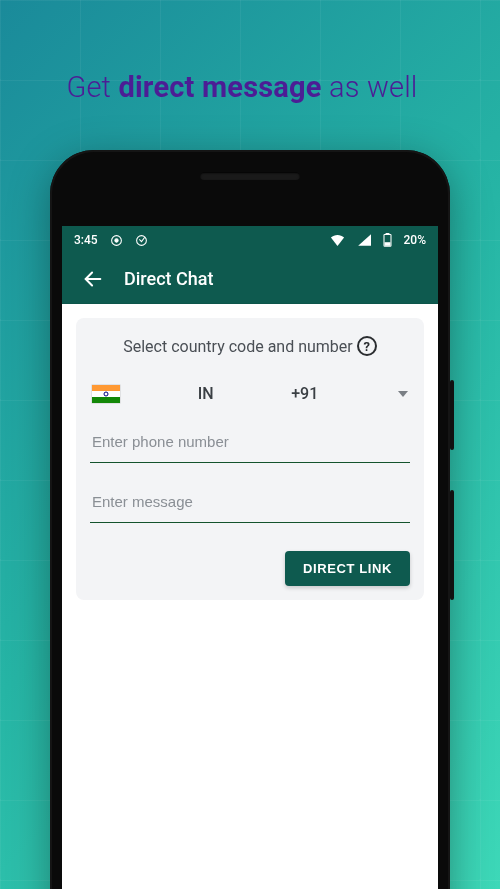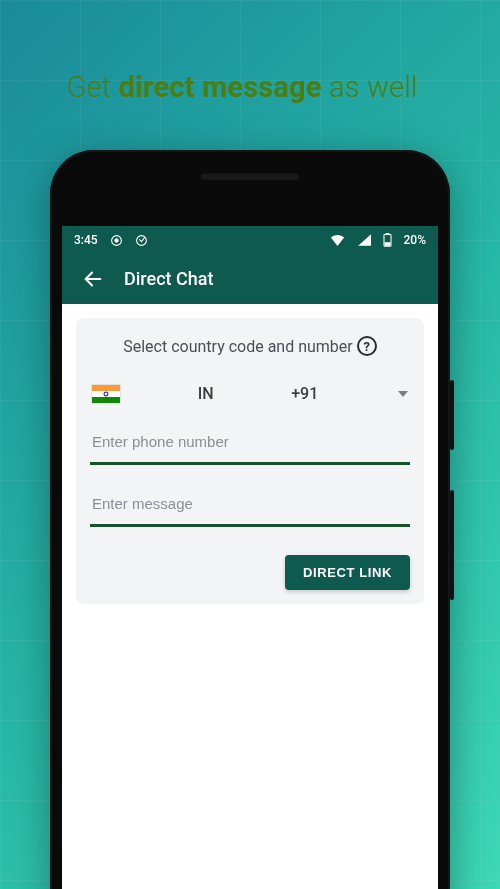--- a/index.html
+++ b/index.html
@@ -13,21 +13,21 @@
       position: absolute; inset: 0;
       background-image:
         linear-gradient(rgba(255,255,255,0.05) 1px, transparent 1px),
         linear-gradient(90deg, rgba(255,255,255,0.05) 1px, transparent 1px),
         linear-gradient(45deg, rgba(255,255,255,0.03) 1px, transparent 1px),
         linear-gradient(-45deg, rgba(255,255,255,0.03) 1px, transparent 1px);
       background-size: 80px 80px, 80px 80px, 80px 80px, 80px 80px;
     }
     .promo {
       position: absolute; top: 70px; left: 0; right: 16px;
-      text-align: center; color: #4d7c0f; font-size: 29px; font-weight: 300;
+      text-align: center; color: #4c1d95; font-size: 29px; font-weight: 300;
       letter-spacing: 0.2px;
     }
     .promo .bold { font-weight: 700; }
     .phone {
       position: absolute; top: 150px; left: 50%; transform: translateX(-50%);
       width: 400px; height: 800px; background: #0a0a0a;
       border-radius: 44px; padding: 12px;
       box-shadow: 0 10px 40px rgba(0,0,0,0.35), inset 0 0 0 2px #151515;
     }
     .side-btn { position: absolute; right: -4px; width: 4px; background: #111; border-radius: 2px; }
@@ -69,21 +69,21 @@
       display: flex; align-items: center; padding: 8px 2px 18px;
       color: #3a3f44; font-size: 16px; font-weight: 500; justify-content: space-between;
     }
     .flag { width: 28px; height: 18px; position: relative; background: #fff;
       box-shadow: 0 0 0 0.5px rgba(0,0,0,0.15); }
     .flag .saffron { position: absolute; top: 0; left: 0; right: 0; height: 6px; background: #ff9933; }
     .flag .green { position: absolute; bottom: 0; left: 0; right: 0; height: 6px; background: #138808; }
     .flag .chakra { position: absolute; top: 50%; left: 50%; width: 5px; height: 5px; border: 0.8px solid #000080; border-radius: 50%; transform: translate(-50%,-50%); }
     .chev { width: 0; height: 0; border-left: 5px solid transparent; border-right: 5px solid transparent; border-top: 6px solid #7a7f85; margin-left: 2px; }
     .input {
-      width: 100%; background: transparent; border: none; border-bottom: 3px solid #14532d;
+      width: 100%; background: transparent; border: none; border-bottom: 1px solid #14532d;
       padding: 12px 2px; font-size: 15px; color: #14532d; outline: none; margin-bottom: 18px;
     }
     .input::placeholder { color: #8a8f95; }
     .btn-row { display: flex; justify-content: flex-end; gap: 12px; margin-top: 10px; }
     .btn {
       background: #0e5a4f; color: #fff; border: none; border-radius: 4px;
       padding: 10px 18px; font-size: 13px; font-weight: 600; letter-spacing: 0.6px;
       cursor: pointer; min-width: 70px;
       box-shadow: 0 2px 4px rgba(0,0,0,0.18);
     }

